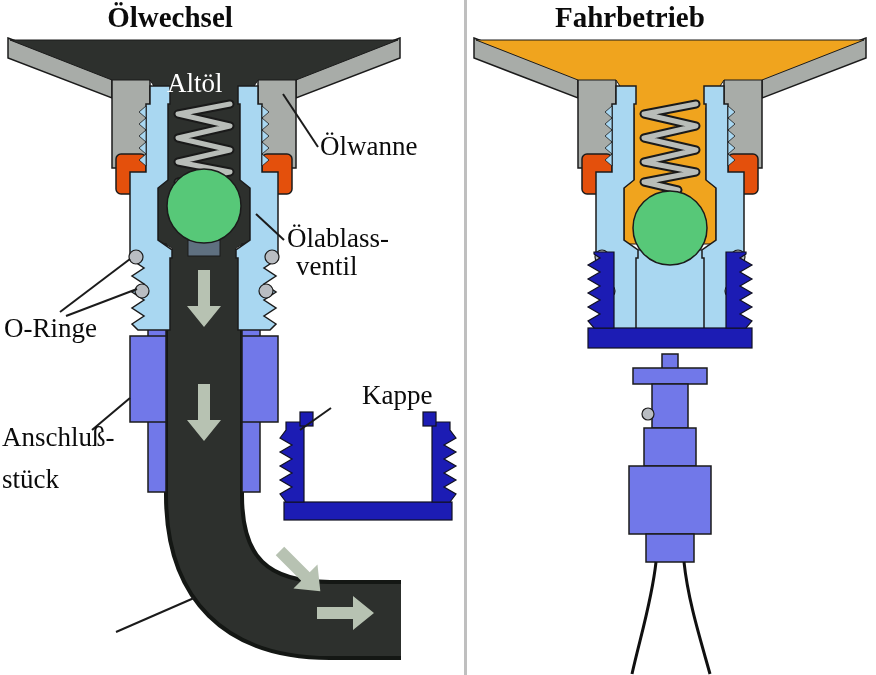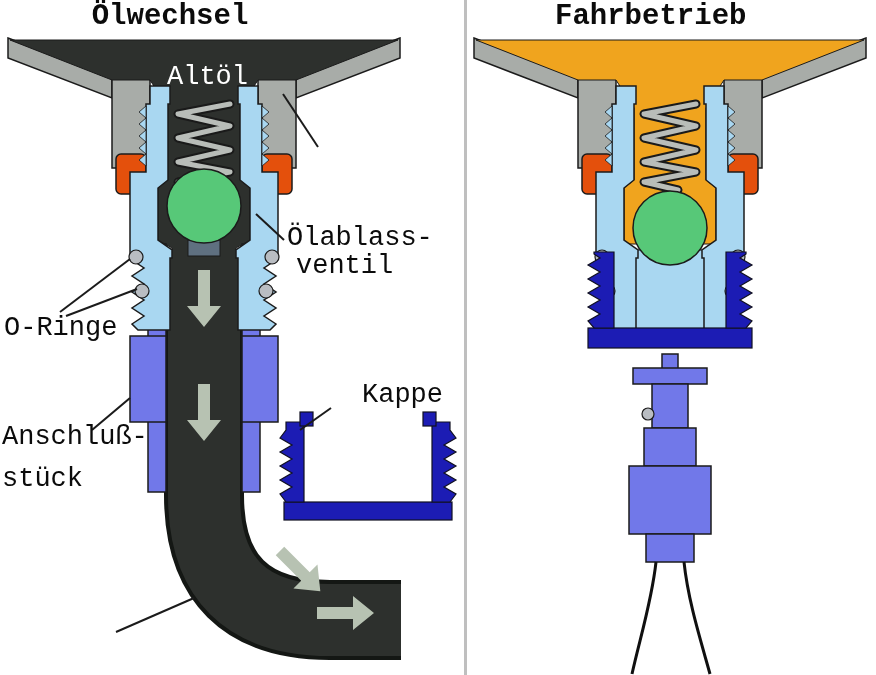--- a/index.html
+++ b/index.html
@@ -1,17 +1,17 @@
 <!DOCTYPE html>
 <html style="--c-pan: #a8aca8; --c-oilold: #2d302d; --c-oilnew: #f0a41e; --c-valve: #a9d7f1; --c-ball: #57c878; --c-seal: #e4500c; --c-conn: #7178e9; --c-cap: #1c1cb4; --c-arrow: #b7c2b2; --c-spring: #b9bdb9; --c-oring: #b9bdc2; --c-seat: #5f7080; --c-divider: #bfbfbf;"><head>
 <meta charset="utf-8">
 <style>
   html,body { margin:0; padding:0; background:#ffffff; }
   .stage { position:relative; width:876px; height:675px; background:#fff; overflow:hidden;
-           font-family:Liberation Mono, monospace; }
+           font-family:Liberation Serif, serif; }
   .stage svg { position:absolute; left:0; top:0; }
   .t { position:absolute; color:#0b0b0b; white-space:nowrap; line-height:1.05; }
   .title { font-size:29px; font-weight:bold; }
   .lbl { font-size:27px; }
   .white { color:#ffffff; }
 
   
   .pan     { fill:var(--c-pan);    stroke:#1b1b1b; stroke-width:1.5; }
   .oilold  { fill:var(--c-oilold); stroke:#1b1b1b; stroke-width:1; }
   .oilnew  { fill:var(--c-oilnew); stroke:#1b1b1b; stroke-width:1; }
@@ -148,21 +148,22 @@
     <rect class="conn" x="646" y="534" width="48" height="28"></rect>
     <circle class="oring" cx="648" cy="414" r="6"></circle>
     <path class="thin" d="M656,562 C652,600 640,638 632,674"></path>
     <path class="thin" d="M684,562 C688,600 700,638 710,674"></path>
   </g>
 </svg>
 
 <div class="t title" style="left:30px; top:2px; width:280px; text-align:center;">Ölwechsel</div>
 <div class="t title" style="left:555px; top:2px; width:270px; text-align:left;">Fahrbetrieb</div>
 
-<div class="t lbl white" style="left:167px; top:63px;">Altöl</div>
+<div class="t lbl white" style="left:167px; top:69px;">Altöl</div>
+<div class="t lbl" style="left:320px; top:132px;">Ölwanne</div>
 <div class="t lbl" style="left:287px; top:224px;">Ölablass-</div>
 <div class="t lbl" style="left:296px; top:252px;text-align:right;">ventil</div>
 <div class="t lbl" style="left:4px; top:314px;">O-Ringe</div>
 <div class="t lbl" style="left:333px; top:381px;margin-left:29px;">Kappe</div>
 <div class="t lbl" style="left:2px; top:423px;">Anschluß-</div>
 <div class="t lbl" style="left:2px; top:465px;">stück</div>
 
 </div>
 
 </body></html>

